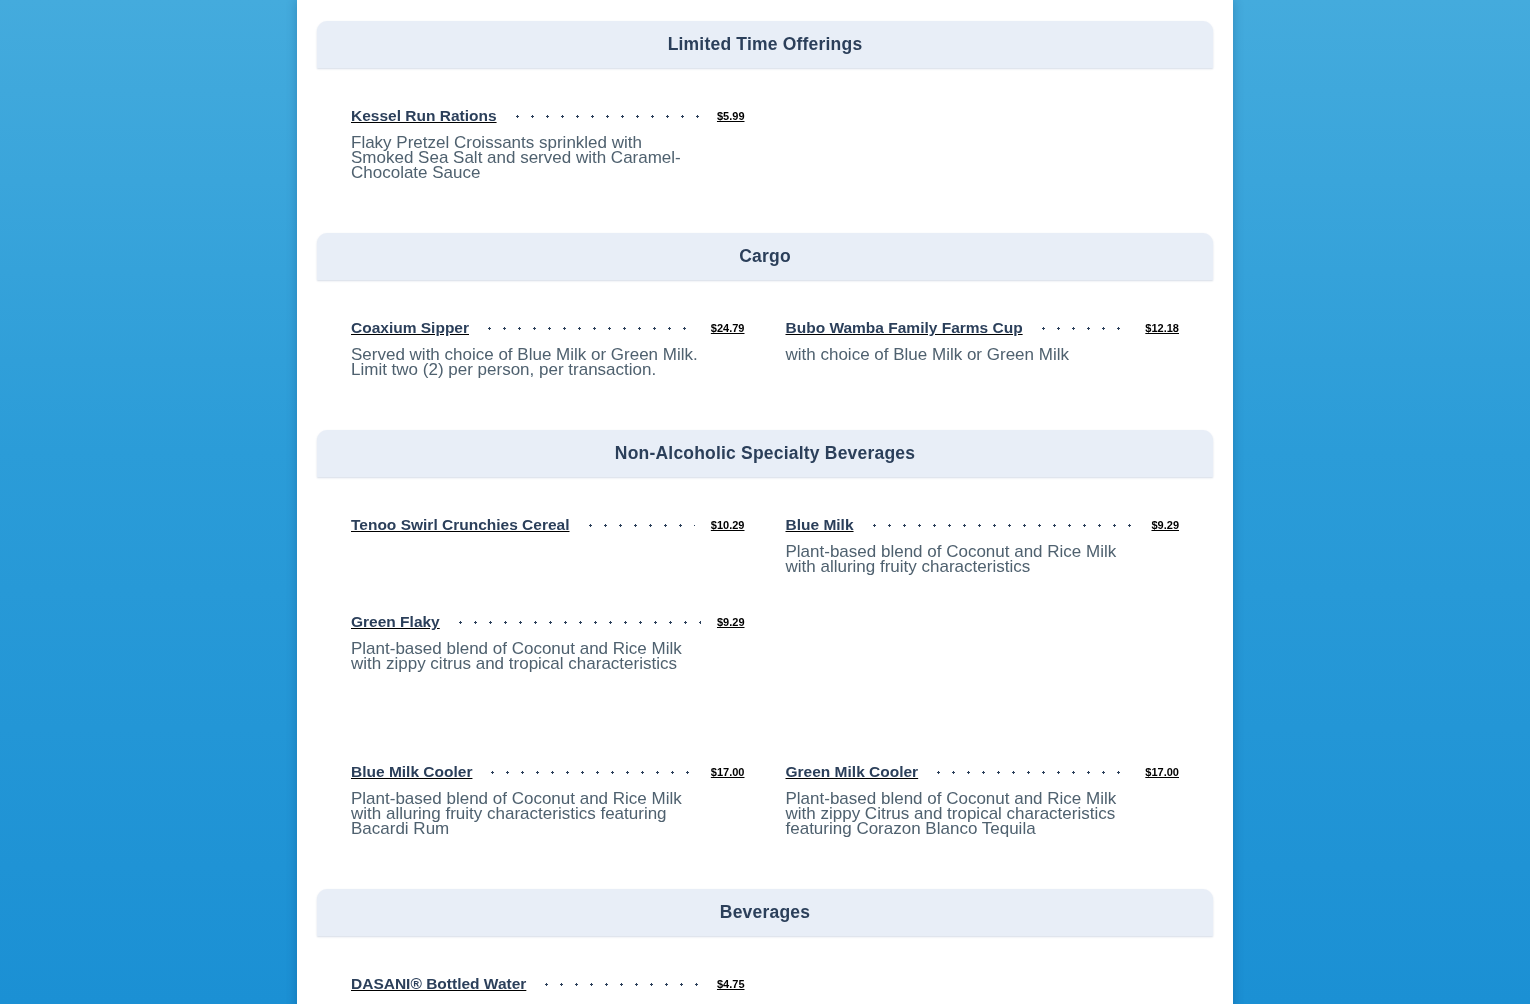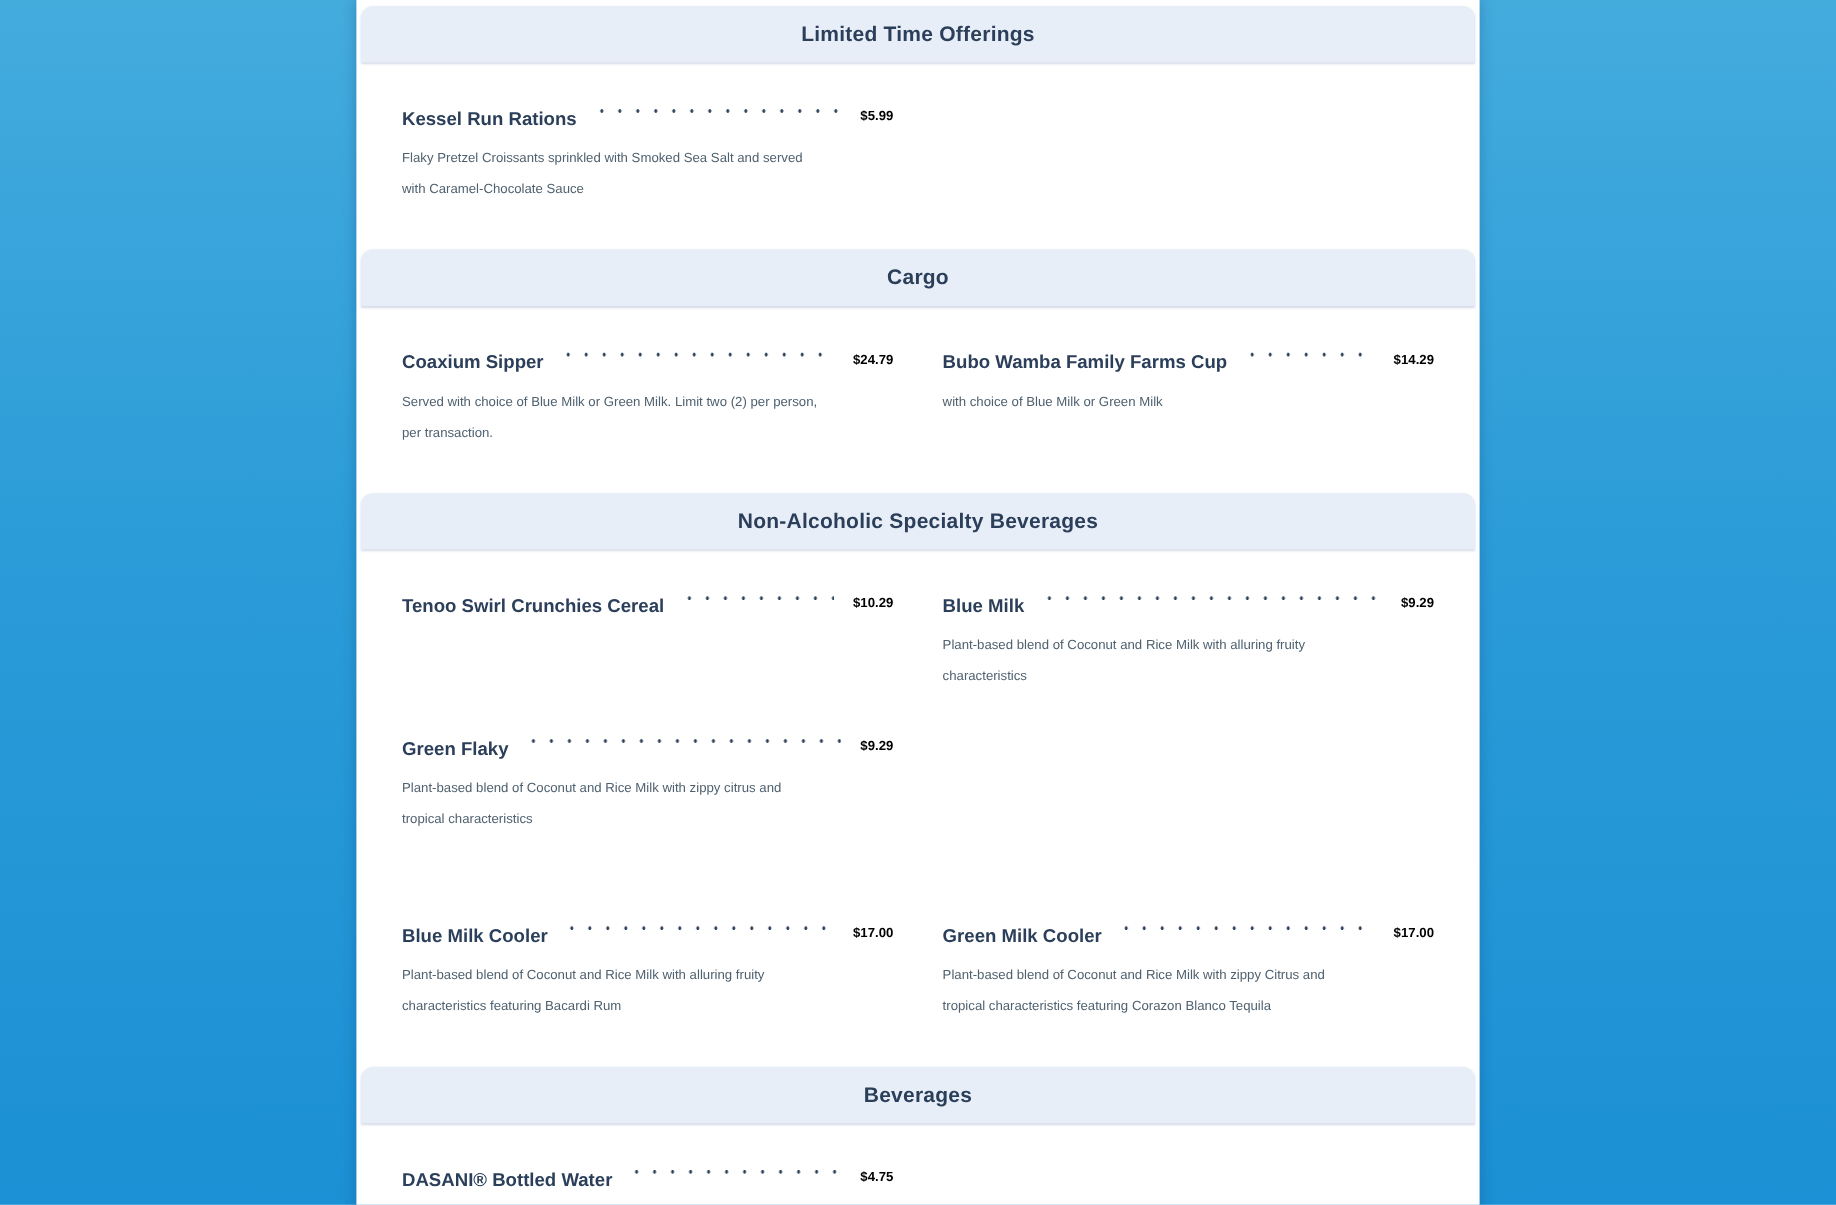--- a/index.html
+++ b/index.html
@@ -16,21 +16,21 @@
   }
   .menu-card {
     width: 936px;
     margin: 0 auto;
     min-height: 1004px;
     box-sizing: border-box;
     background: #ffffff;
     padding: 5px 4px 40px 4px;
     box-shadow: 0 0 10px rgba(0, 40, 80, 0.25);
   }
-  .menu-section { margin: 0; }
+  .menu-section { margin: 16px; }
   .section-header {
     background: #e8eef7;
     border-radius: 10px 10px 0 0;
     height: 47px;
     display: flex;
     align-items: center;
     justify-content: center;
     box-shadow: 0 1px 2px rgba(160, 175, 200, 0.45);
   }
   .section-title {
@@ -44,21 +44,22 @@
     padding: 39px 34px 37px 34px;
     display: grid;
     grid-template-columns: 1fr 1fr;
     column-gap: 41px;
     row-gap: 39px;
     align-items: start;
   }
   .menu-item { min-width: 0; }
   .item-row {
     display: flex;
-    align-items: flex-start;
+    align-items: center;
+    text-decoration: underline;
   }
   .item-name {
     font-size: 15.5px;
     font-weight: 700;
     color: #2b3f5a;
     white-space: nowrap;
   }
   .dot-leader {
     flex: 1;
     height: 3px;
@@ -70,22 +71,22 @@
   }
   .item-price {
     font-size: 11px;
     font-weight: 700;
     color: #000000;
     white-space: nowrap;
   }
   .item-desc {
     margin: 10px 0 0 0;
     max-width: 350px;
-    font-size: 11px;
-    line-height: 26px;
+    font-size: 17px;
+    line-height: 15px;
     color: #4f616f;
   }
 </style>
 </head>
 <body>
 
 <main class="menu-card" id="menu-card">
   <section class="menu-section">
     <header class="section-header">
       <h2 class="section-title">Limited Time Offerings</h2>
@@ -113,21 +114,21 @@
       <span class="dot-leader"></span>
       <span class="item-price">$24.79</span>
     </div>
     <p class="item-desc">Served with choice of Blue Milk or Green Milk. Limit two (2) per person, per transaction.</p>
   </article>
 
   <article class="menu-item">
     <div class="item-row">
       <span class="item-name">Bubo Wamba Family Farms Cup</span>
       <span class="dot-leader"></span>
-      <span class="item-price">$14.29</span>
+      <span class="item-price">$12.18</span>
     </div>
     <p class="item-desc">with choice of Blue Milk or Green Milk</p>
   </article>
 </div>
   </section>
 
   <section class="menu-section">
     <header class="section-header">
       <h2 class="section-title">Non-Alcoholic Specialty Beverages</h2>
     </header>

